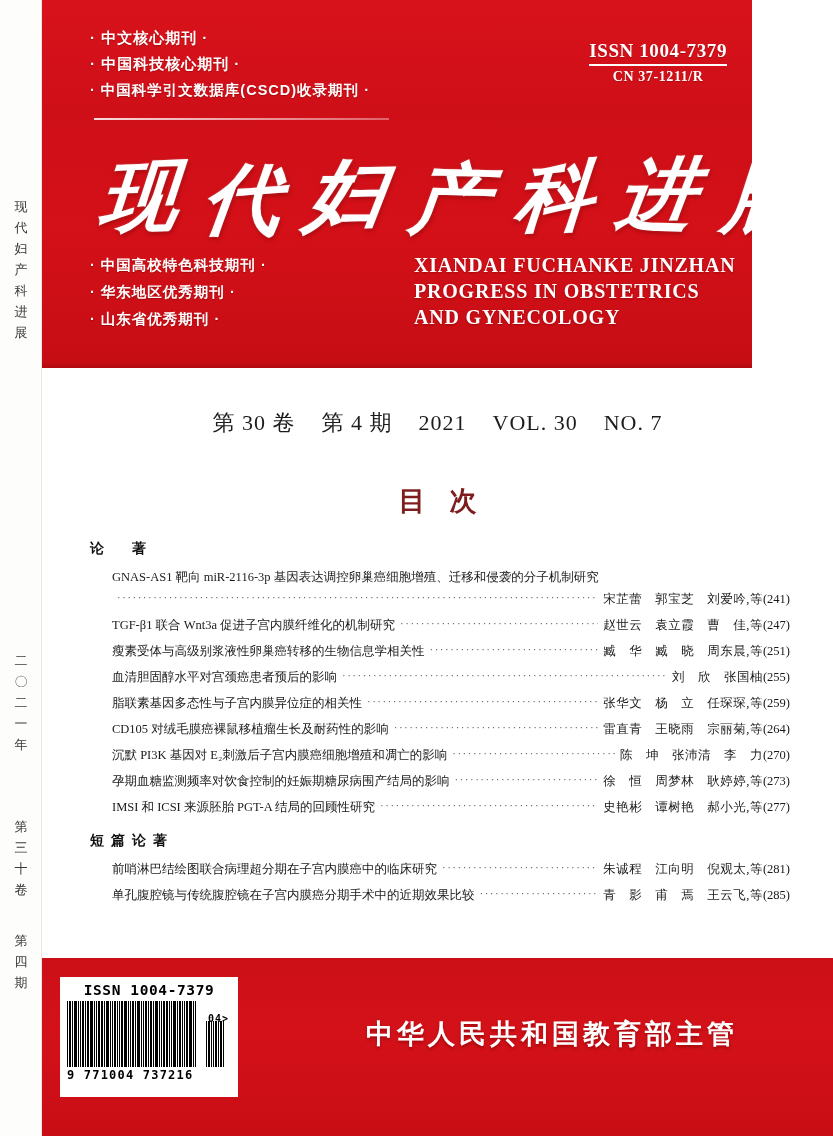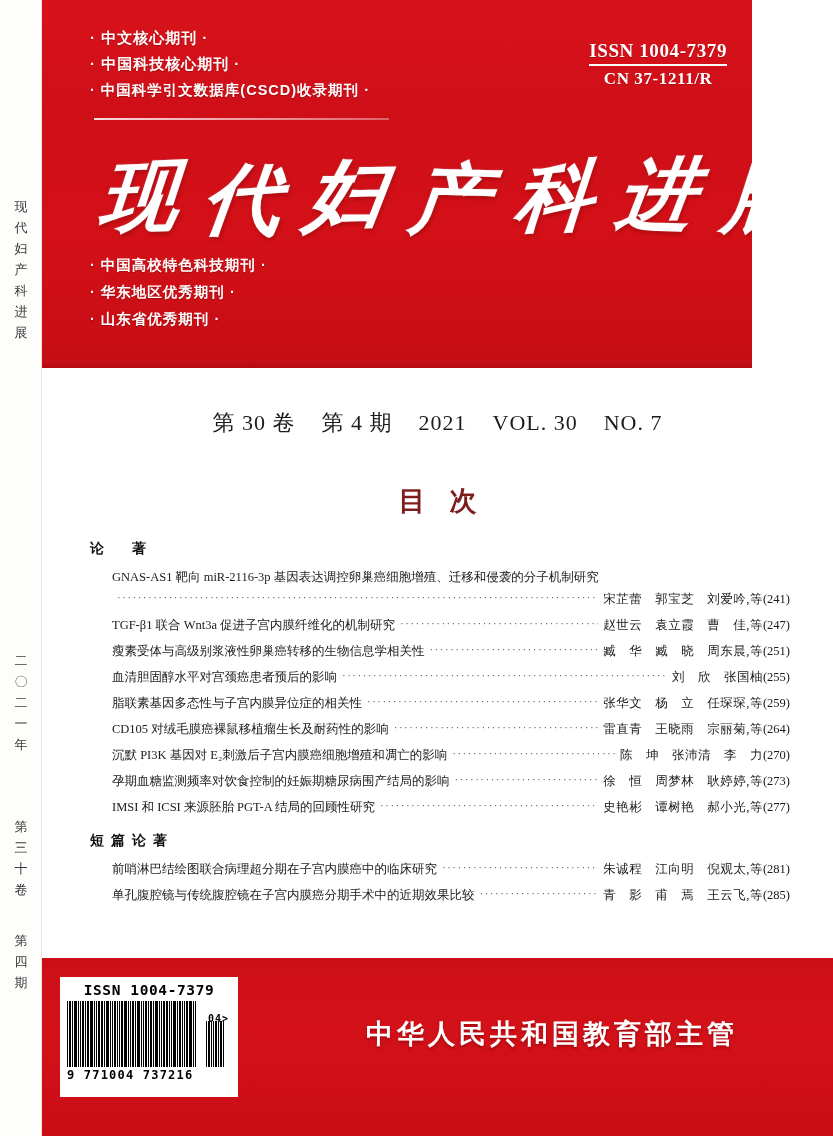--- a/index.html
+++ b/index.html
@@ -81,21 +81,21 @@
   }
   .issn-line1 {
     font-size: 19px; font-weight: 700; letter-spacing: .6px;
     font-family: "Liberation Serif","DejaVu Serif",serif;
     padding-bottom: 2px;
     border-bottom: 2px solid #ffffff;
     text-shadow: 0 1px 1px rgba(110,0,0,.4);
     white-space: nowrap;
   }
   .issn-line2 {
-    font-size: 17px; font-weight: 700; letter-spacing: .6px;
+    font-size: 14px; font-weight: 700; letter-spacing: .6px;
     font-family: "Liberation Serif","DejaVu Serif",serif;
     padding-top: 3px;
     text-shadow: 0 1px 1px rgba(110,0,0,.4);
     white-space: nowrap;
   }
 
   
   .masthead {
     position: absolute; left: 58px; top: 140px;
     width: 700px; height: 112px;
@@ -338,20 +338,25 @@
       <span>进</span>
       <span>展</span>
     </div>
 
     <div class="awards-bottom">
       <div class="award-line">· 中国高校特色科技期刊 ·</div>
       <div class="award-line">· 华东地区优秀期刊 ·</div>
       <div class="award-line">· 山东省优秀期刊 ·</div>
     </div>
 
+    <div class="eng-title">
+      <div>XIANDAI FUCHANKE JINZHAN</div>
+      <div>PROGRESS IN OBSTETRICS</div>
+      <div>AND GYNECOLOGY</div>
+    </div>
   </div>
 
   <div class="white-area">
 
     <div class="volume-line">
       <span class="seg">第 30 卷</span><span class="seg">第 4 期</span><span class="seg">2021</span><span class="seg">VOL. 30</span><span class="seg">NO. 7</span>
     </div>
 
     <div class="contents-heading">目次</div>
 

